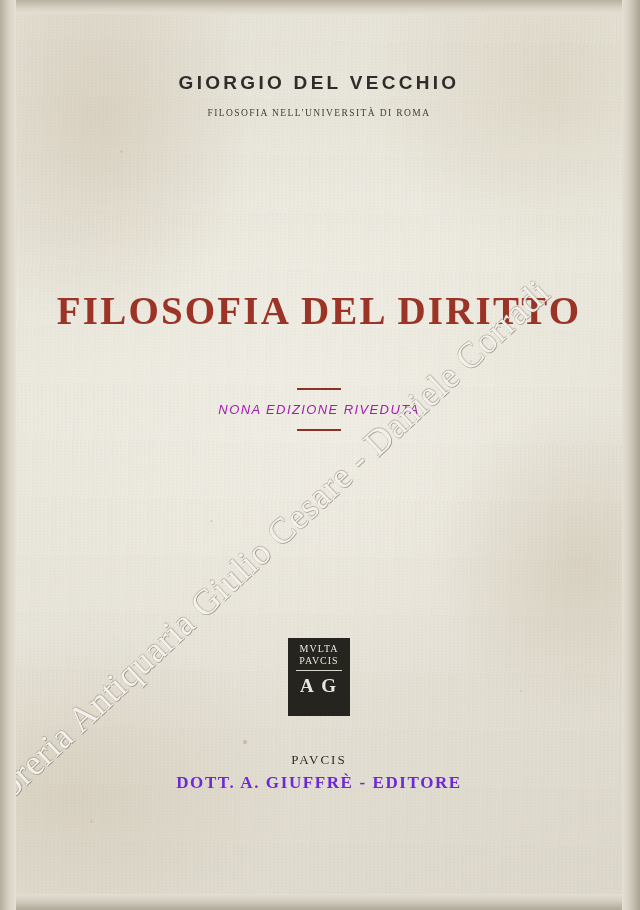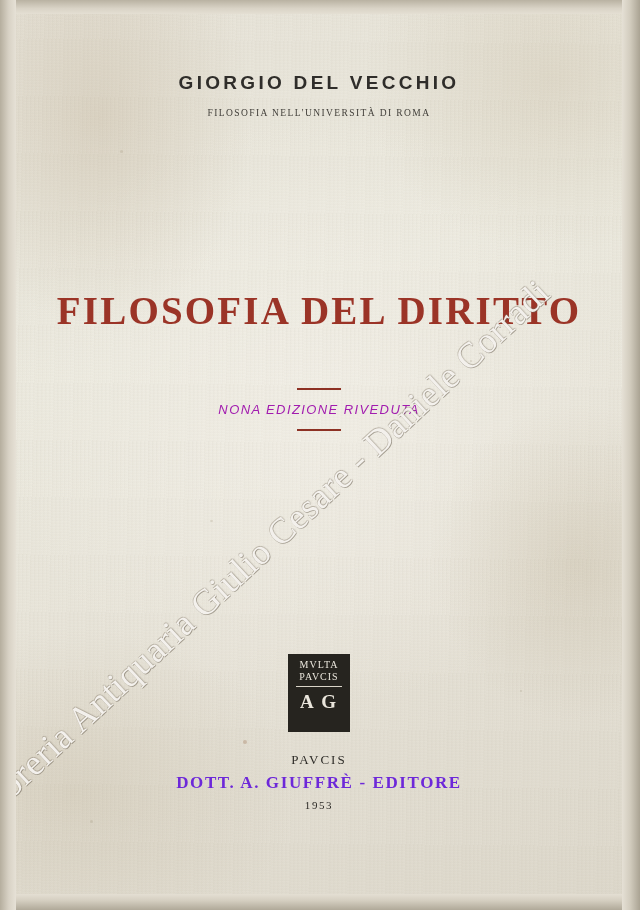--- a/index.html
+++ b/index.html
@@ -151,21 +151,20 @@
     width: 62px; height: 78px;
     background: #26241f;
     padding: 5px 4px;
     box-sizing: border-box;
     color: #eae6dc;
     font-family: "Liberation Serif", serif;
     display: flex;
     flex-direction: column;
     align-items: center;
     justify-content: flex-start;
-    margin-top: 16px;
   }
   .logo-line1, .logo-line2 {
     font-size: 10px;
     letter-spacing: 1px;
     line-height: 12px;
   }
   .logo-hr {
     width: 46px;
     height: 1px;
     background: #d9d4c8;
@@ -256,21 +255,20 @@
 
     <div class="logo">
       <div class="logo-line1">MVLTA</div>
       <div class="logo-line2">PAVCIS</div>
       <div class="logo-hr"></div>
       <div class="logo-initials">A G</div>
     </div>
 
     <div class="city">PAVCIS</div>
     <div class="publisher">DOTT. A. GIUFFRÈ - EDITORE</div>
-    <div class="year">1953</div>
 
   </div>
 
   <div class="watermark">
     <div class="watermark-text">Libreria Antiquaria Giulio Cesare - Daniele Corradi</div>
   </div>
 
   <div class="scan-edge-top"></div>
   <div class="scan-edge-bottom"></div>
   <div class="scan-edge-left"></div>

